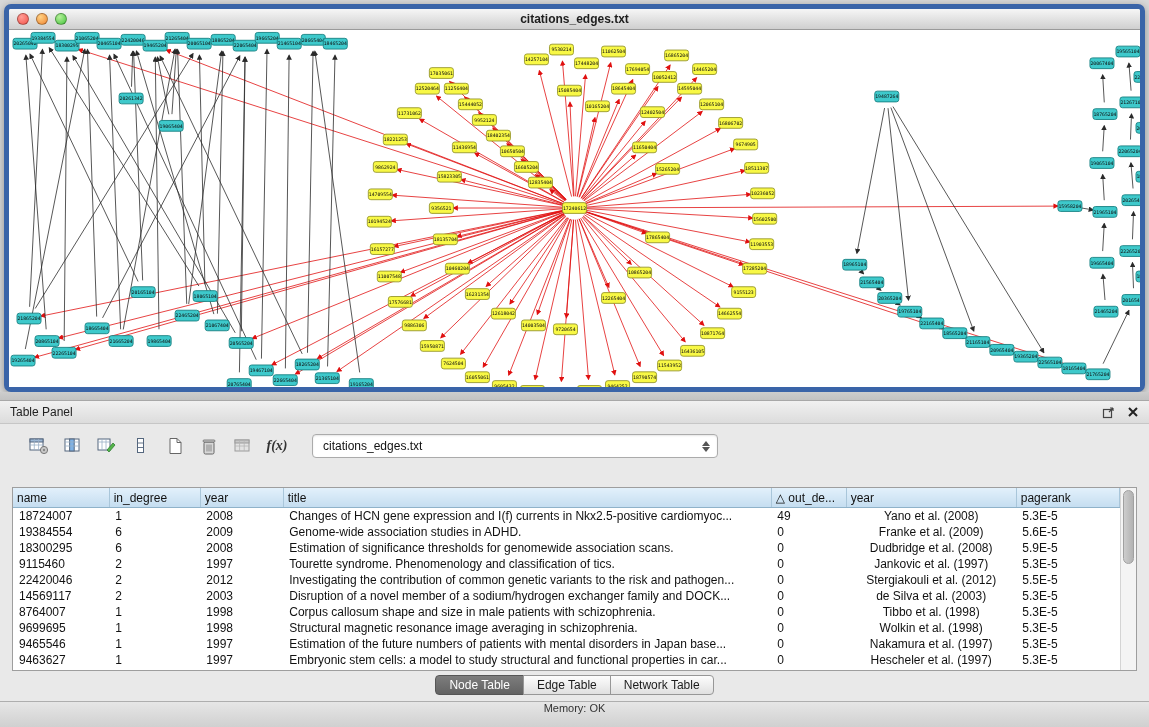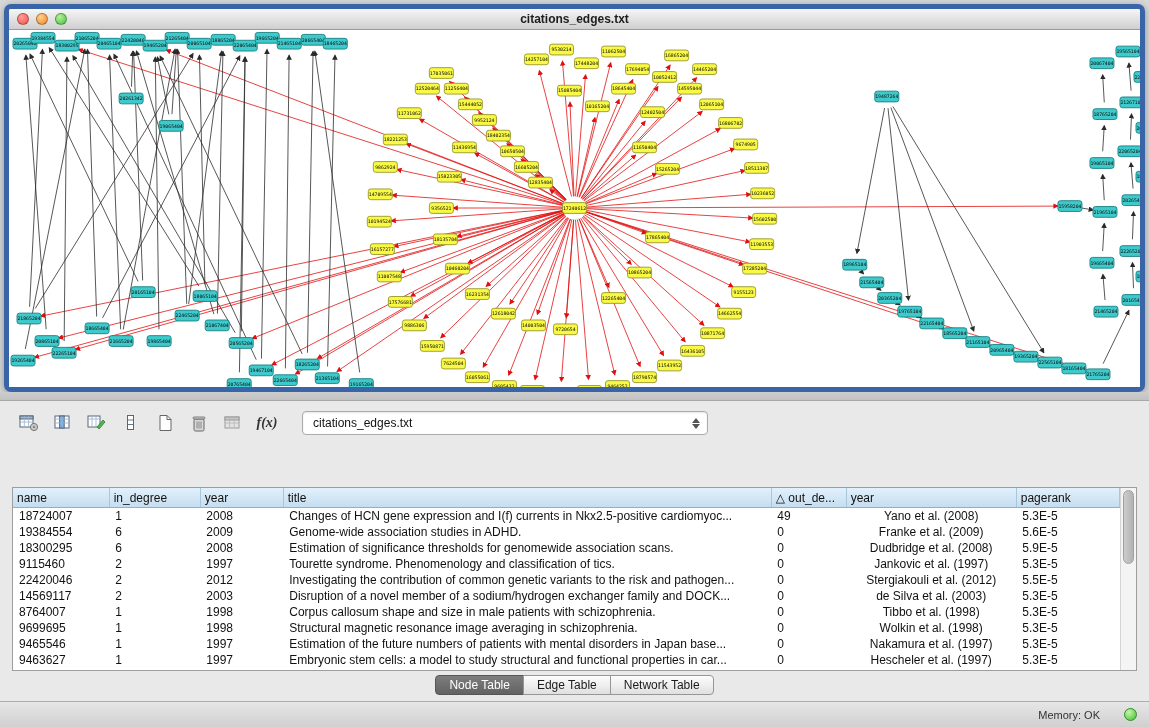--- a/index.html
+++ b/index.html
@@ -26,21 +26,21 @@
 
   
   #splitter{position:absolute;left:0;top:392px;width:1149px;height:8px;background:linear-gradient(#cdcdcd,#c2c2c2);}
 
   
   #table-panel{position:absolute;left:0;top:400px;width:1149px;bottom:26px;background:#e9e9e9;border-top:1px solid #a8a8a8;box-sizing:border-box;}
   .panel-header{height:22px;display:flex;align-items:center;padding:0 10px;background:linear-gradient(#f1f1f1,#dcdcdc);border-bottom:1px solid #c6c6c6;font-size:12px;color:#222;}
   .ph-icons{margin-left:auto;display:flex;gap:12px;align-items:center;}
   .ph-icons svg{display:block;}
 
-  .toolbar{display:flex;align-items:center;gap:8px;padding:10px 16px 6px;}
+  .toolbar{display:flex;align-items:center;gap:8px;padding:10px 26px 6px;}
   .tool-btn{width:26px;height:24px;display:flex;align-items:center;justify-content:center;border-radius:4px;background:transparent;border:none;padding:0;}
   .fx{font-size:14px;font-style:italic;font-weight:bold;color:#333;font-family:"Liberation Serif",serif;}
   .dropdown{margin-left:14px;width:390px;height:22px;background:#fff;border:1px solid #ababab;border-radius:4px;display:flex;align-items:center;padding:0 4px 0 10px;font-size:12px;color:#111;box-shadow:inset 0 1px 2px rgba(0,0,0,.1);}
   .dropdown .val{flex:1;white-space:nowrap;overflow:hidden;}
   .stepper{display:flex;flex-direction:column;align-items:center;justify-content:center;gap:1px;width:14px;}
   .stepper i{display:block;width:0;height:0;border-left:4px solid transparent;border-right:4px solid transparent;}
   .stepper .up{border-bottom:5px solid #555;}
   .stepper .dn{border-top:5px solid #555;}
 
   .table-wrap{position:absolute;left:12px;right:12px;top:86px;bottom:30px;background:#fff;border:1px solid #9e9e9e;display:flex;overflow:hidden;}
@@ -53,21 +53,21 @@
   .col-out_degree{width:74px}.col-short{width:168px}.col-pagerank{width:102px}
   .vscroll{width:15px;background:#f4f4f4;border-left:1px solid #d4d4d4;position:relative;}
   .vthumb{position:absolute;left:2px;right:2px;top:2px;height:72px;background:linear-gradient(90deg,#cdcdcd,#b2b2b2);border:1px solid #a0a0a0;border-radius:6px;}
 
   .tabs{position:absolute;left:0;right:0;bottom:6px;display:flex;justify-content:center;}
   .tab{height:20px;padding:0 13px;font-size:12px;line-height:18px;border:1px solid #979797;background:linear-gradient(#fdfdfd,#e0e0e0);color:#1c1c1c;margin-left:-1px;font-family:"Liberation Sans",sans-serif;}
   .tab:first-child{border-radius:4px 0 0 4px;margin-left:0;}
   .tab:last-child{border-radius:0 4px 4px 0;}
   .tab.selected{background:linear-gradient(#7d7d7d,#636363);color:#fff;border-color:#565656;}
 
-  #status-bar{position:absolute;left:0;bottom:0;width:1149px;height:26px;background:linear-gradient(#e6e6e6,#d0d0d0);border-top:1px solid #aeaeae;display:flex;align-items:center;justify-content:flex-end;box-sizing:border-box;padding:0 12px;font-size:11px;color:#333;gap:24px;}
+  #status-bar{position:absolute;left:0;bottom:0;width:1149px;height:26px;background:linear-gradient(#e6e6e6,#d0d0d0);border-top:1px solid #aeaeae;display:flex;align-items:center;box-sizing:border-box;padding:0 12px;font-size:11px;color:#333;gap:24px;flex-direction:column;}
   .led{width:11px;height:11px;border-radius:50%;background:radial-gradient(circle at 35% 30%,#c8f7a9,#3fbf2f);border:1px solid #2f8f24;}
 </style>
 </head>
 <body>
 
 <div id="network-window">
   <div class="titlebar">
     <div class="traffic">
       <span class="light red"></span>
       <span class="light yellow"></span>
@@ -759,20 +759,32 @@
           <rect x="1048" y="174.5" width="24" height="11" rx="2.5"></rect>
           <text x="1060" y="181.8" text-anchor="middle">15958204</text>
         </g>
       </svg>
   </div>
 </div>
 
 <div id="splitter"></div>
 
 <div id="table-panel">
+  <div class="panel-header">
+    <span>Table Panel</span>
+    <div class="ph-icons">
+      <svg width="13" height="13">
+        <rect x="1.5" y="3.5" width="8" height="8" fill="none" stroke="#444" stroke-width="1.2"></rect>
+        <path d="M7 6 L11 2 M11 2 L8 2 M11 2 L11 5" stroke="#444" stroke-width="1.2" fill="none"></path>
+      </svg>
+      <svg width="12" height="12">
+        <path d="M2 2 L10 10 M10 2 L2 10" stroke="#222" stroke-width="2"></path>
+      </svg>
+    </div>
+  </div>
 
   <div class="toolbar">
     <button class="tool-btn">
       <svg width="20" height="18">
         <rect x="1" y="2" width="13" height="11" fill="#fff" stroke="#55677e"></rect>
         <rect x="1" y="2" width="13" height="3" fill="#9db8d6" stroke="#55677e"></rect>
         <path d="M5.3 2 V13 M9.6 2 V13 M1 8 H14" stroke="#9ab0c6" stroke-width="0.8"></path>
         <circle cx="15" cy="13" r="3.6" fill="#c9c9c9" stroke="#777"></circle>
         <circle cx="15" cy="13" r="1.2" fill="#888"></circle>
       </svg>

